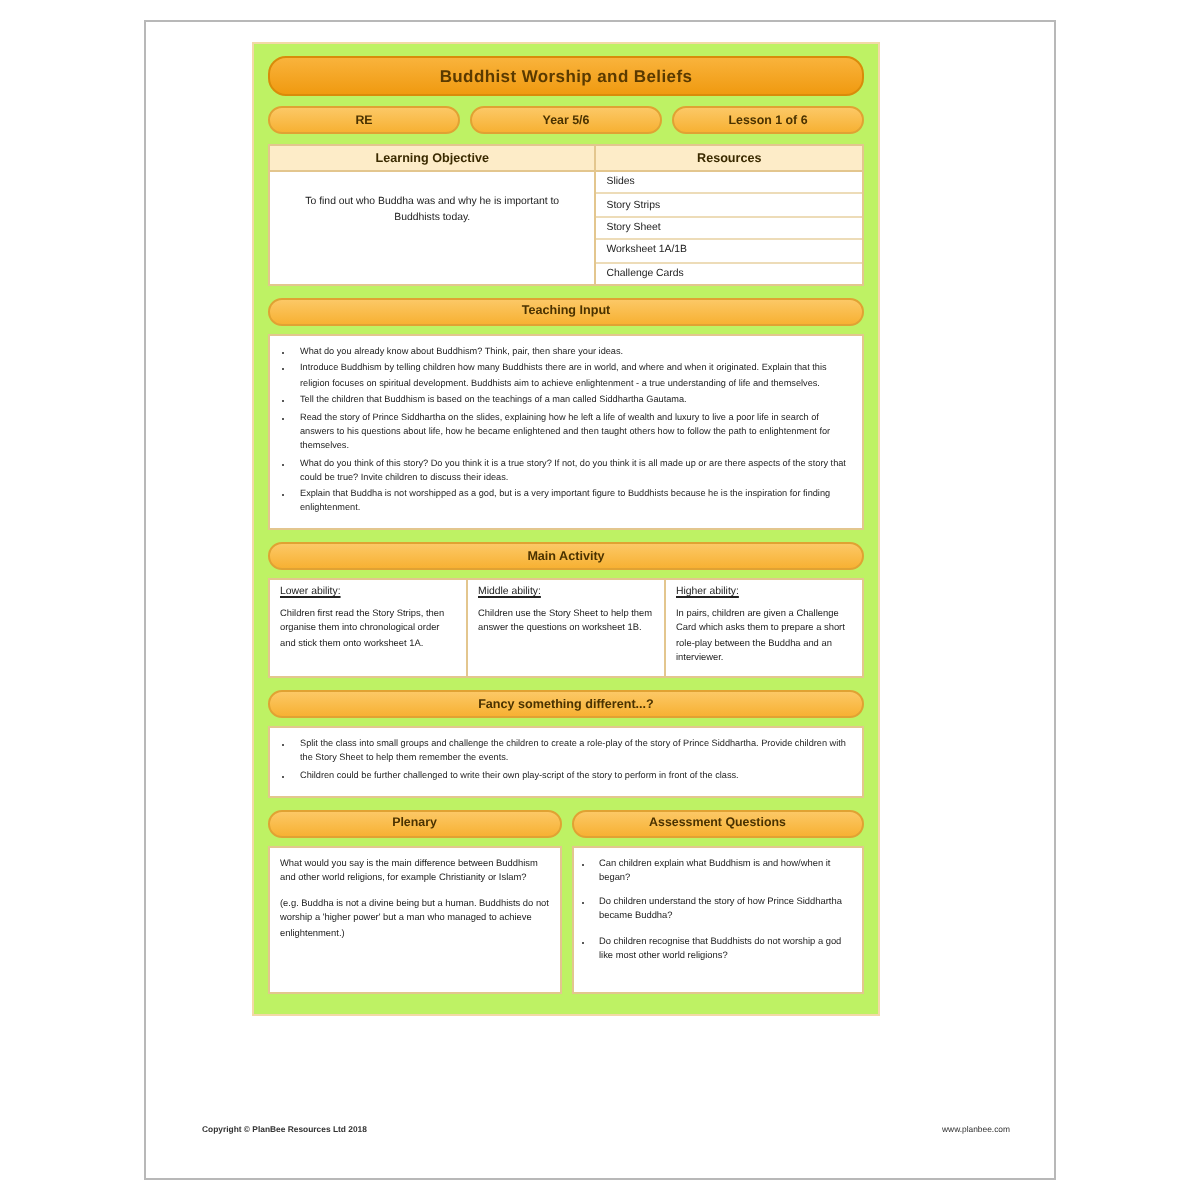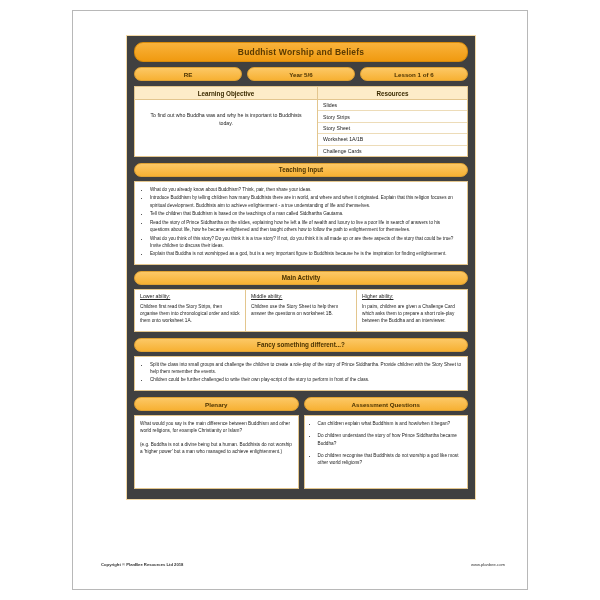--- a/index.html
+++ b/index.html
@@ -17,23 +17,23 @@
     width: 456px;
     height: 580px;
     background: #ffffff;
     border: 1px solid #b8b8b8;
     box-sizing: border-box;
     overflow: hidden;
   }
   .sheet {
     position: absolute;
     left: 53px;
-    top: 24px;
-    width: 350px;
-    background: #404040;
+    top: 10px;
+    width: 314px;
+    background: #bef264;
     border: 1px solid #f3d9a6;
     box-sizing: border-box;
     padding: 6px 7px 10px 7px;
   }
   .title-bar {
     background: #f5a623;
     background: linear-gradient(#f9b33c, #f09a10);
     border: 1px solid #d98b0a;
     border-radius: 9px;
     text-align: center;

